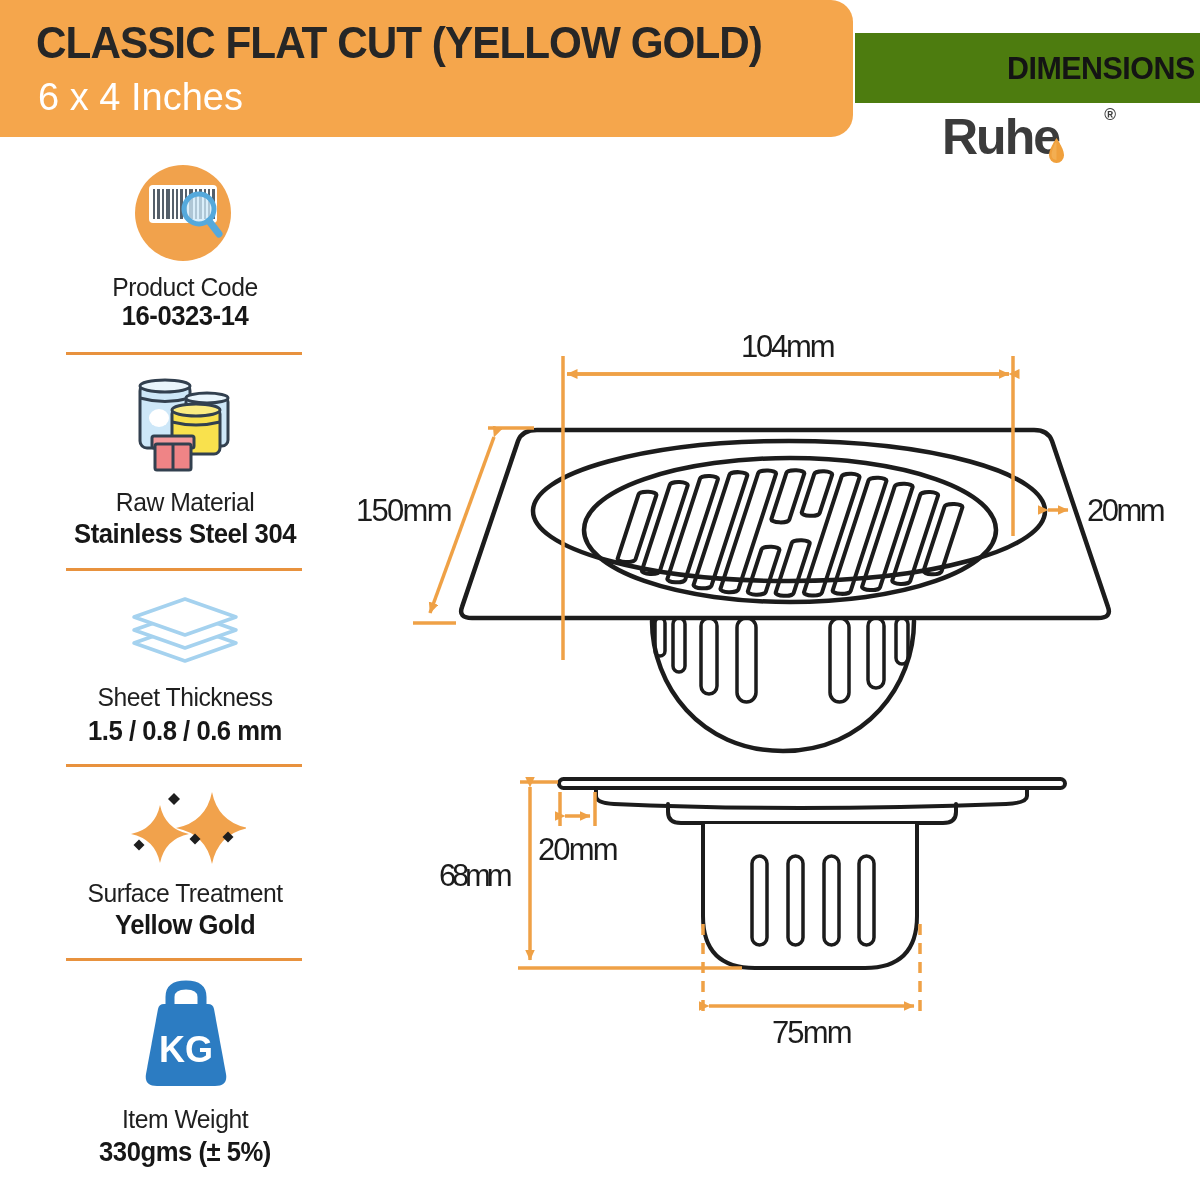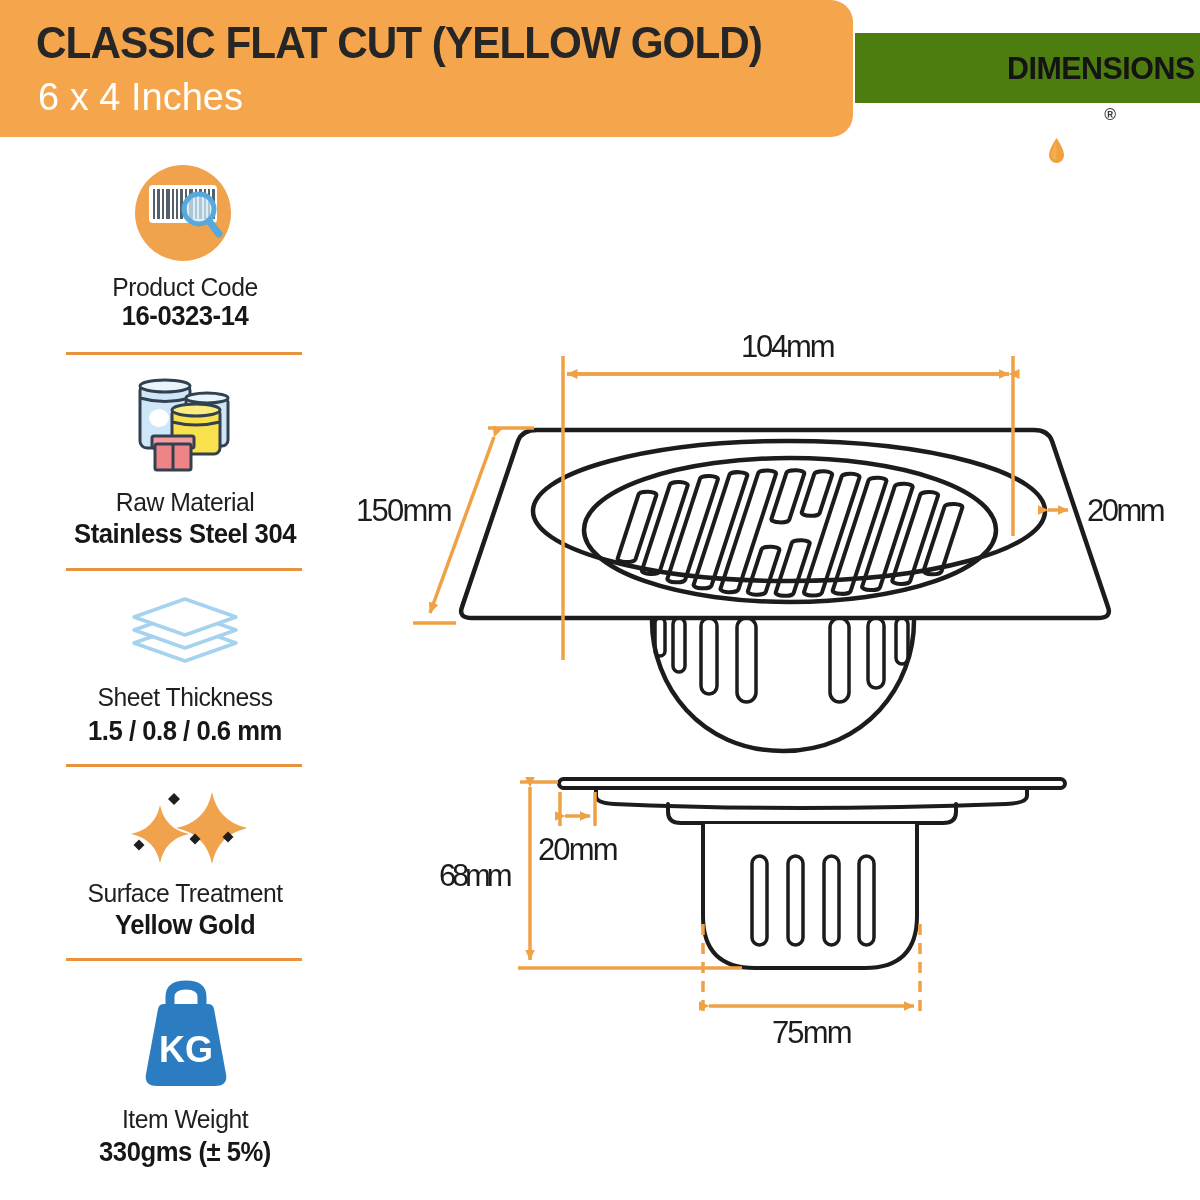--- a/index.html
+++ b/index.html
@@ -38,21 +38,21 @@
 
   <div class="header-band"></div>
   <div class="header-title">CLASSIC FLAT CUT (YELLOW GOLD)</div>
   <div class="header-sub">6 x 4 Inches</div>
 
   <div class="dim-banner">
     <span>DIMENSIONS</span>
   </div>
 
   <div class="brand">
-    <span class="brand-reg">®</span>
+    <span class="brand-text">Ruhe</span><span class="brand-reg">®</span>
     <svg class="brand-drop" width="15" height="26" viewBox="0 0 15 26">
       <path d="M7.5,0 C7.5,0 0,10.5 0,17.5 A7.5,7.5 0 0 0 15,17.5 C15,10.5 7.5,0 7.5,0 Z" fill="#F0A03C"></path>
       <path d="M7.5,3 C7.5,3 2.5,11 2.5,17 A5,5 0 0 0 7.5,22" fill="#F6B964" opacity="0.55"></path>
     </svg>
   </div>
 
   <svg class="abs" style="left:135px;top:165px" width="96" height="96" viewBox="0 0 96 96">
     <circle cx="48" cy="48" r="48" fill="#F1A24C"></circle>
     <rect x="14" y="20" width="68" height="38" rx="4" fill="#ffffff"></rect>
     <g fill="#55606B">

